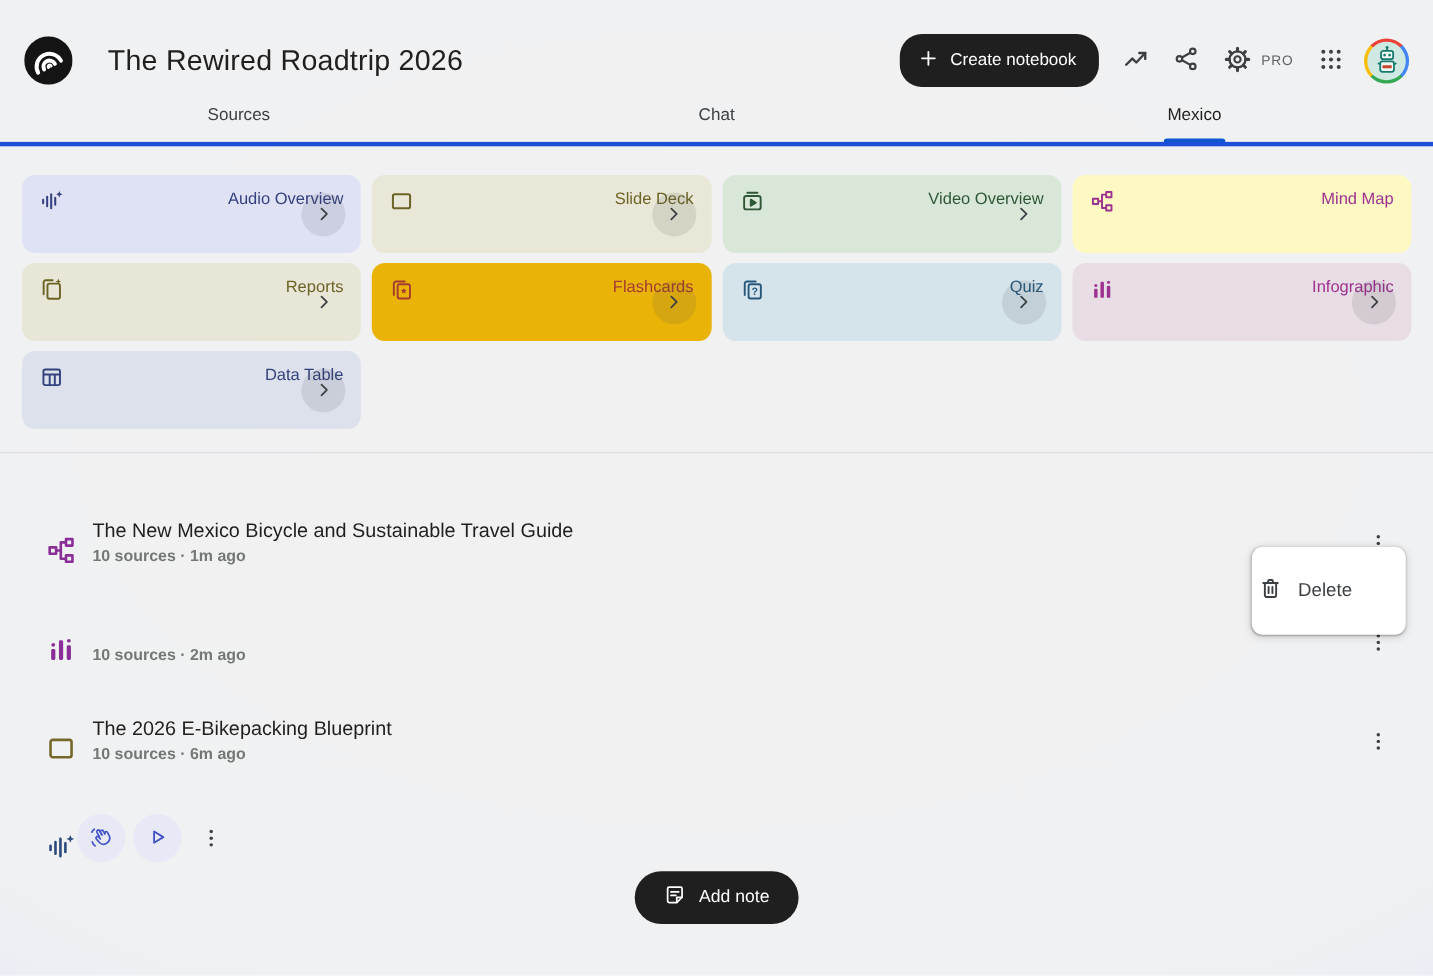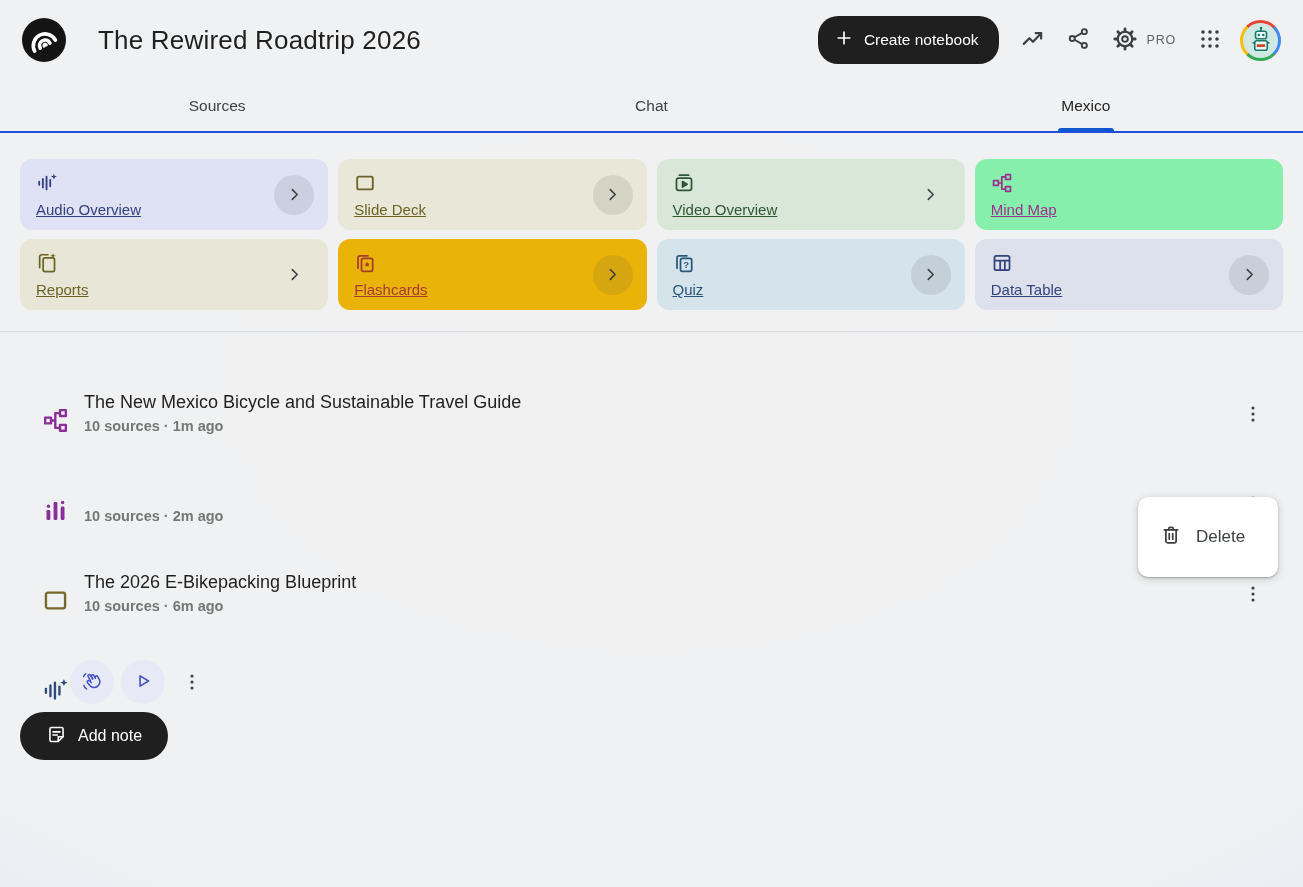--- a/index.html
+++ b/index.html
@@ -6,57 +6,57 @@
   html,body { width:1303px; height:887px; }
   body {
     font-family:"Liberation Sans","DejaVu Sans",sans-serif;
     color:#1f1f1f;
     position:relative;
     overflow:hidden;
     background:
       radial-gradient(118% 108% at 50% 44%, #f1f1f2 0%, #f0f1f2 56%, #e3eaf7 82%, #c3d6f4 100%);
   }
   
-  .header { position:absolute; top:0; left:0; right:0; height:80px; display:flex; align-items:center; padding:0 22px; }
+  .header { position:absolute; top:15px; left:0; right:0; height:80px; display:flex; align-items:center; padding:0 22px; }
   .logo { width:44px; height:44px; flex:0 0 44px; }
   .app-title { font-size:26px; font-weight:400; color:#1f1f1f; margin-left:32px; letter-spacing:.2px; }
   .hdr-right { margin-left:auto; display:flex; align-items:center; }
   .btn-pill { display:flex; align-items:center; gap:10px; height:48px; padding:0 20px 0 16px;
     background:#1f1f1f; color:#fff; border:none; border-radius:20px; font-size:15.5px; font-weight:500;
     font-family:inherit; cursor:pointer; }
   .iconbtn { width:40px; height:40px; border:none; background:transparent; border-radius:50%;
     display:flex; align-items:center; justify-content:center; color:#3c4043; cursor:pointer; }
   .hdr-right .iconbtn { margin-left:6px; }
   .pro { font-size:12.5px; color:#5f6368; letter-spacing:.8px; margin:0 8px 0 2px; font-weight:500; }
   .avatar { width:41px; height:41px; border-radius:50%; margin-left:10px; padding:3px;
     background:conic-gradient(from -45deg,#ea4335 0 25%,#4285f4 0 50%,#34a853 0 75%,#fbbc05 0 100%);
     display:flex; align-items:center; justify-content:center; cursor:pointer; }
   .avatar-inner { width:35px; height:35px; border-radius:50%; background:#cfe9e2; overflow:hidden;
     display:flex; align-items:center; justify-content:center; }
   
-  .tabbar { position:absolute; top:80px; left:0; right:0; height:53px; display:flex; border-bottom:2px solid #1d4ed8; }
+  .tabbar { position:absolute; top:80px; left:0; right:0; height:53px; display:flex; border-bottom:4px solid #1d4ed8; }
   .tab { flex:1; display:flex; align-items:center; justify-content:center; font-size:15.5px;
     color:#3c4043; cursor:pointer; position:relative; font-weight:400; }
   .tab.active { color:#1f1f1f; font-weight:500; }
   .tab.active::after { content:""; position:absolute; bottom:0; left:50%; transform:translateX(-50%);
     width:56px; height:3px; background:#0b57d0; border-radius:3px 3px 0 0; }
   
   .content { position:absolute; top:133px; left:0; right:0; bottom:0; padding:26px 20px 0 20px; }
   .cards { display:grid; grid-template-columns:repeat(4,1fr); gap:9px 10px; }
   .card { height:71px; border-radius:12px; padding:13px 16px 12px 16px; position:relative;
-    display:flex; flex-direction:column; justify-content:space-between; cursor:pointer;text-decoration:underline; }
+    display:flex; flex-direction:row; justify-content:space-between; cursor:pointer; }
   .card-label { font-size:15px; font-weight:500; }
   .card-icon svg { display:block; }
   .chev { position:absolute; right:14px; top:50%; transform:translateY(-50%); width:40px; height:40px;
     border-radius:50%; display:flex; align-items:center; justify-content:center; color:#3c4043; }
   .chev.circle { background:rgba(68,71,70,.12); }
   .c-audio      { background:#dfe2f4; color:#333f7e; }
   .c-slides     { background:#e9e7d7; color:#6c6426; }
   .c-video      { background:#d9e7d8; color:#2f5635; }
-  .c-mindmap    { background:#86efac; color:#9d3190; }
+  .c-mindmap    { background:#fef9c3; color:#9d3190; }
   .c-reports    { background:#e8e6d6; color:#6c6426; }
   .c-flashcards { background:#eab308; color:#a43c31; }
   .c-quiz       { background:#d5e3eb; color:#27587c; }
   .c-infographic{ background:#e8dce5; color:#9d3190; }
   .c-datatable  { background:#dde1ec; color:#32427c; }
   .divider { border-top:1px solid #dadce0; margin:21px -20px 0 -20px; }
   
   .list { margin-top:12px; }
   .row { height:90px; display:flex; align-items:flex-end; padding:0 10px 0 20px; cursor:pointer; }
   .row-icon { width:30px; display:flex; justify-content:center; }
@@ -66,24 +66,24 @@
   .row-text { margin-left:14px; flex:1; min-width:0; }
   .row-title { font-size:18px; color:#1f1f1f; margin-bottom:5px; }
   .row-meta { font-size:14.5px; color:#747775;font-weight:bold; }
   .row-actions { display:flex; align-items:center; gap:7px; }
   .roundbtn { width:44px; height:44px; border-radius:50%; border:none; background:#e7eaf6;
     color:#4453c6; display:flex; align-items:center; justify-content:center; cursor:pointer; }
   
   .menu { position:absolute; left:1138px; top:497px; width:140px; height:80px; background:#fff;
     border-radius:10px; box-shadow:0 1px 2px rgba(0,0,0,.28), 0 2px 8px rgba(0,0,0,.16);
     display:flex; align-items:center; z-index:20; }
-  .menu-item { display:flex; align-items:center; gap:14px; padding:0 22px; width:100%; height:100%;
+  .menu-item { display:flex; align-items:center; gap:14px; padding:0 6px; width:100%; height:100%;
     font-size:17px; color:#3c4043; cursor:pointer; }
   
-  .addnote-wrap { display:flex; justify-content:flex-start; margin-top:8px; }
+  .addnote-wrap { display:flex; justify-content:center; margin-top:8px; }
   .btn-addnote { display:flex; align-items:center; gap:11px; height:48px; padding:0 26px;
     background:#1f1f1f; color:#fff; border:none; border-radius:24px; font-size:16px; font-weight:500;
     font-family:inherit; cursor:pointer; }
 </style>
 </head>
 <body>
 
 <div class="header">
   <span class="logo">
     <svg viewBox="0 0 24 24" width="44" height="44">
@@ -284,20 +284,37 @@
         </svg>
       </span>
       <span class="card-label">Quiz</span>
       <span class="chev circle">
         <svg viewBox="0 0 24 24" width="19" height="19" stroke="currentColor" stroke-width="2" fill="none" stroke-linecap="round" stroke-linejoin="round">
             <path d="M9.2 5.8L15.4 12l-6.2 6.2"></path>
           </svg>
       </span>
     </div>
 
+    <div class="card c-infographic">
+      <span class="card-icon">
+        <svg viewBox="0 0 24 24" width="22" height="22" fill="currentColor">
+          <rect x="4" y="11.5" width="3.4" height="9" rx="1.2"></rect>
+          <rect x="10.3" y="4.5" width="3.4" height="16" rx="1.2"></rect>
+          <rect x="16.6" y="8.5" width="3.4" height="12" rx="1.2"></rect>
+          <circle cx="5.7" cy="8.2" r="1.5"></circle>
+            <circle cx="18.3" cy="4.9" r="1.5"></circle>
+        </svg>
+      </span>
+      <span class="card-label">Infographic</span>
+      <span class="chev circle">
+        <svg viewBox="0 0 24 24" width="19" height="19" stroke="currentColor" stroke-width="2" fill="none" stroke-linecap="round" stroke-linejoin="round">
+            <path d="M9.2 5.8L15.4 12l-6.2 6.2"></path>
+          </svg>
+      </span>
+    </div>
 
     <div class="card c-datatable">
       <span class="card-icon">
         <svg viewBox="0 0 24 24" width="22" height="22" stroke="currentColor" stroke-width="1.9" fill="none">
           <rect x="3.8" y="4.2" width="16.4" height="15.6" rx="1.8"></rect>
           <path d="M3.8 9.3h16.4M10 9.3v10.5M15.1 9.3v10.5"></path>
         </svg>
       </span>
       <span class="card-label">Data Table</span>
       <span class="chev circle">

